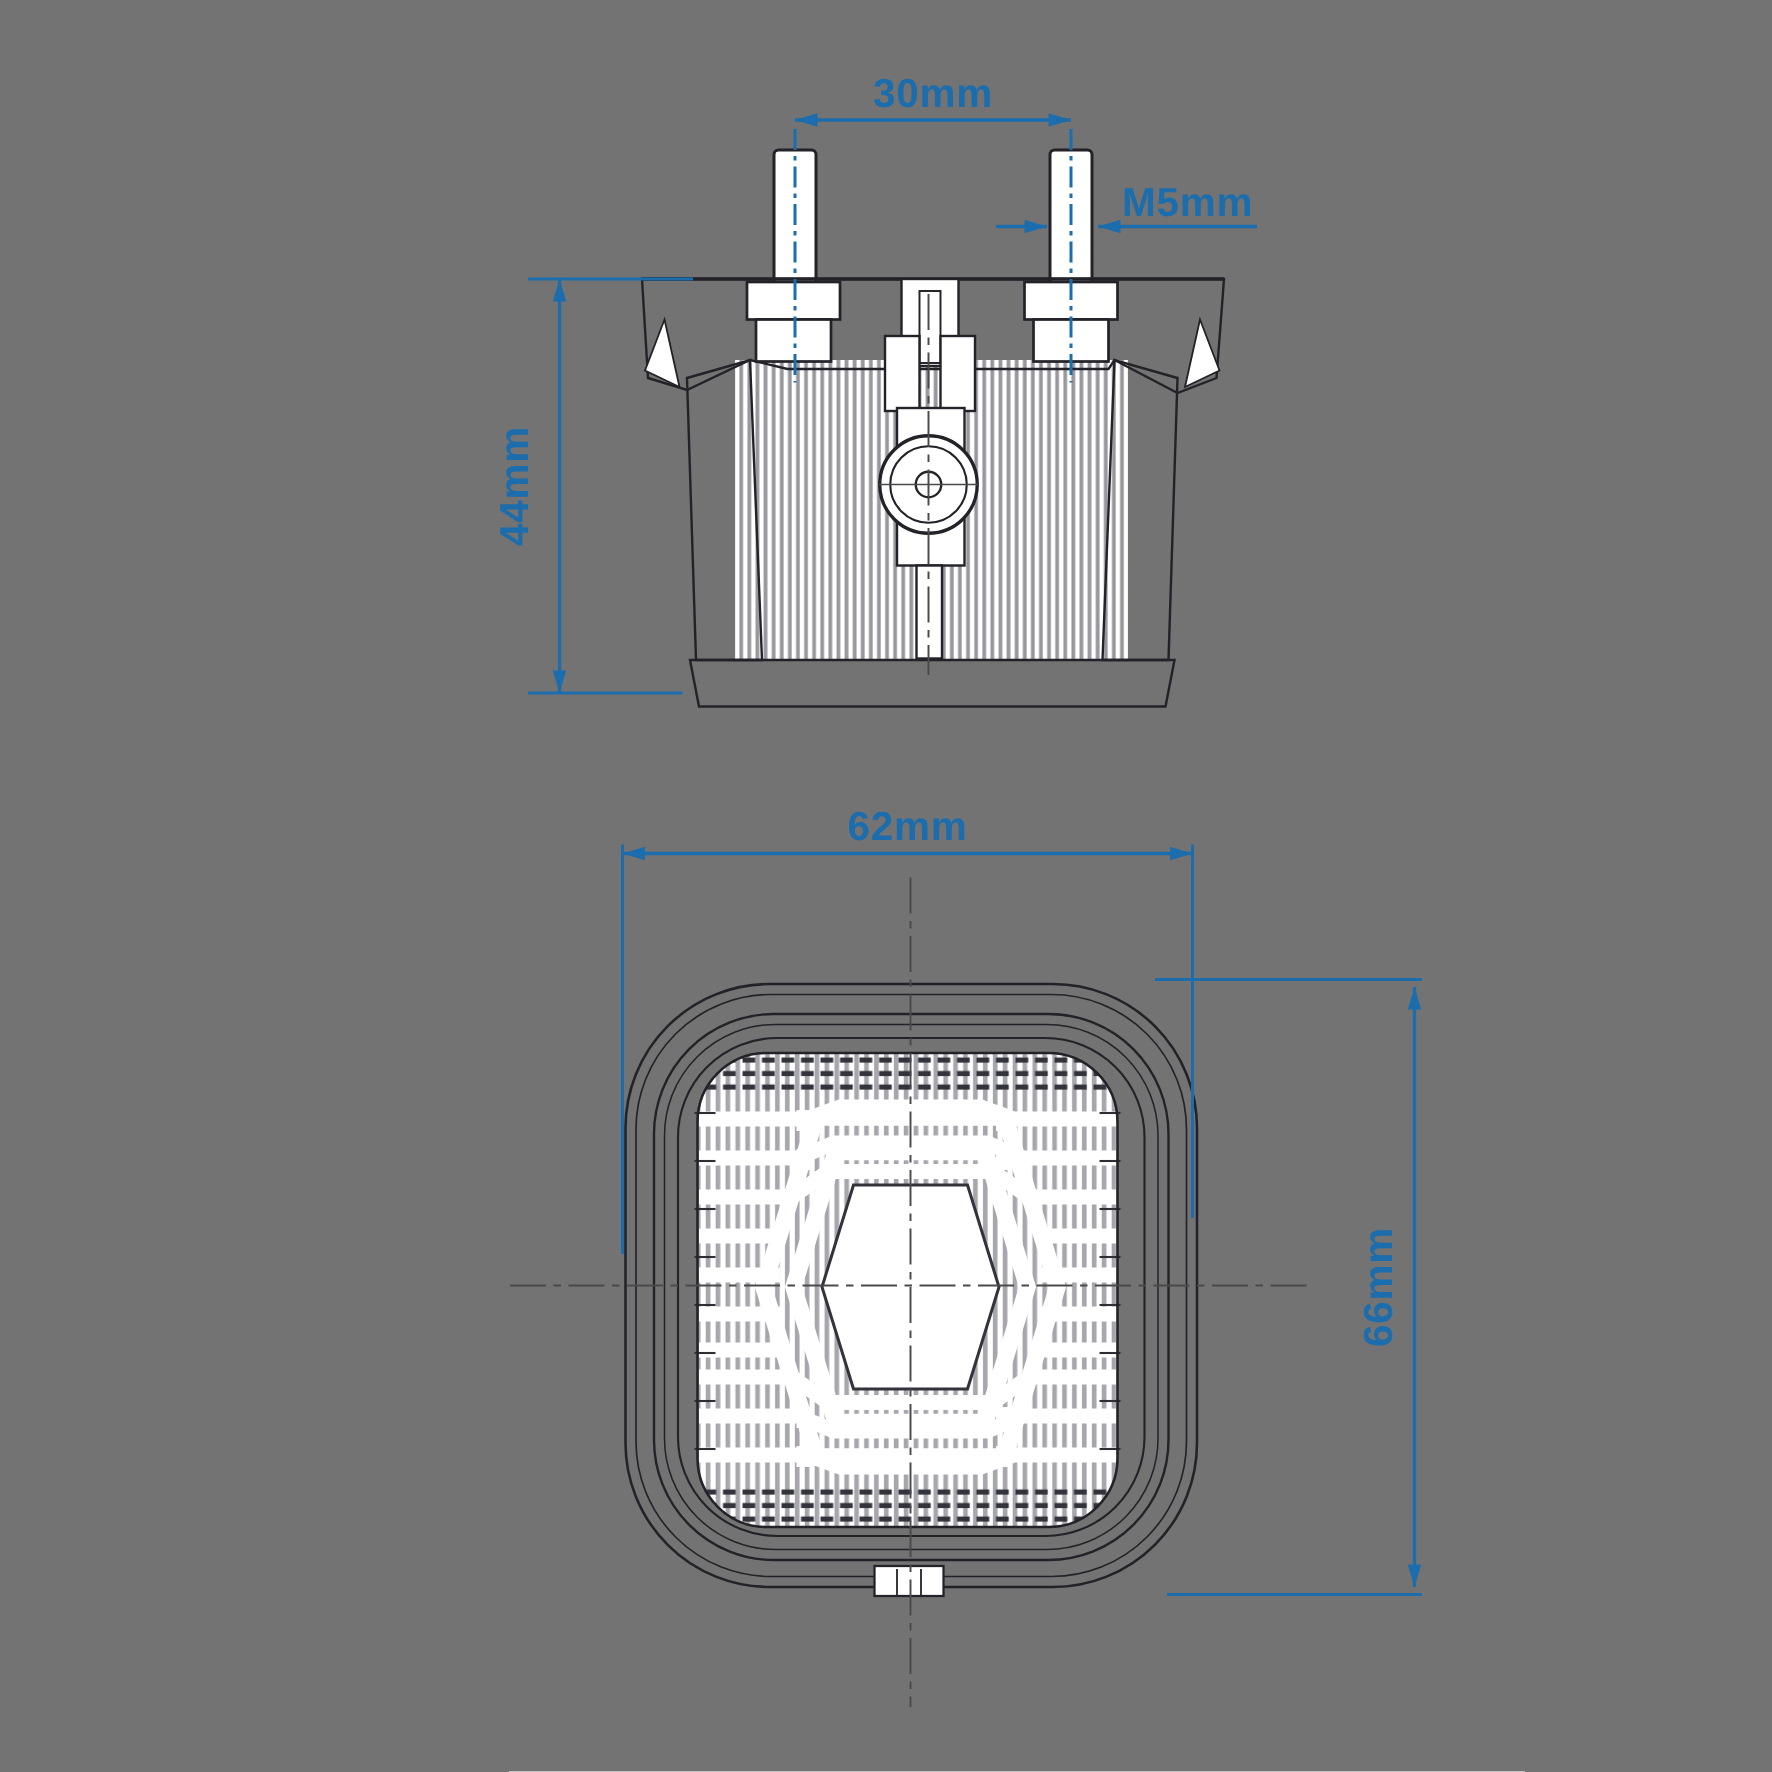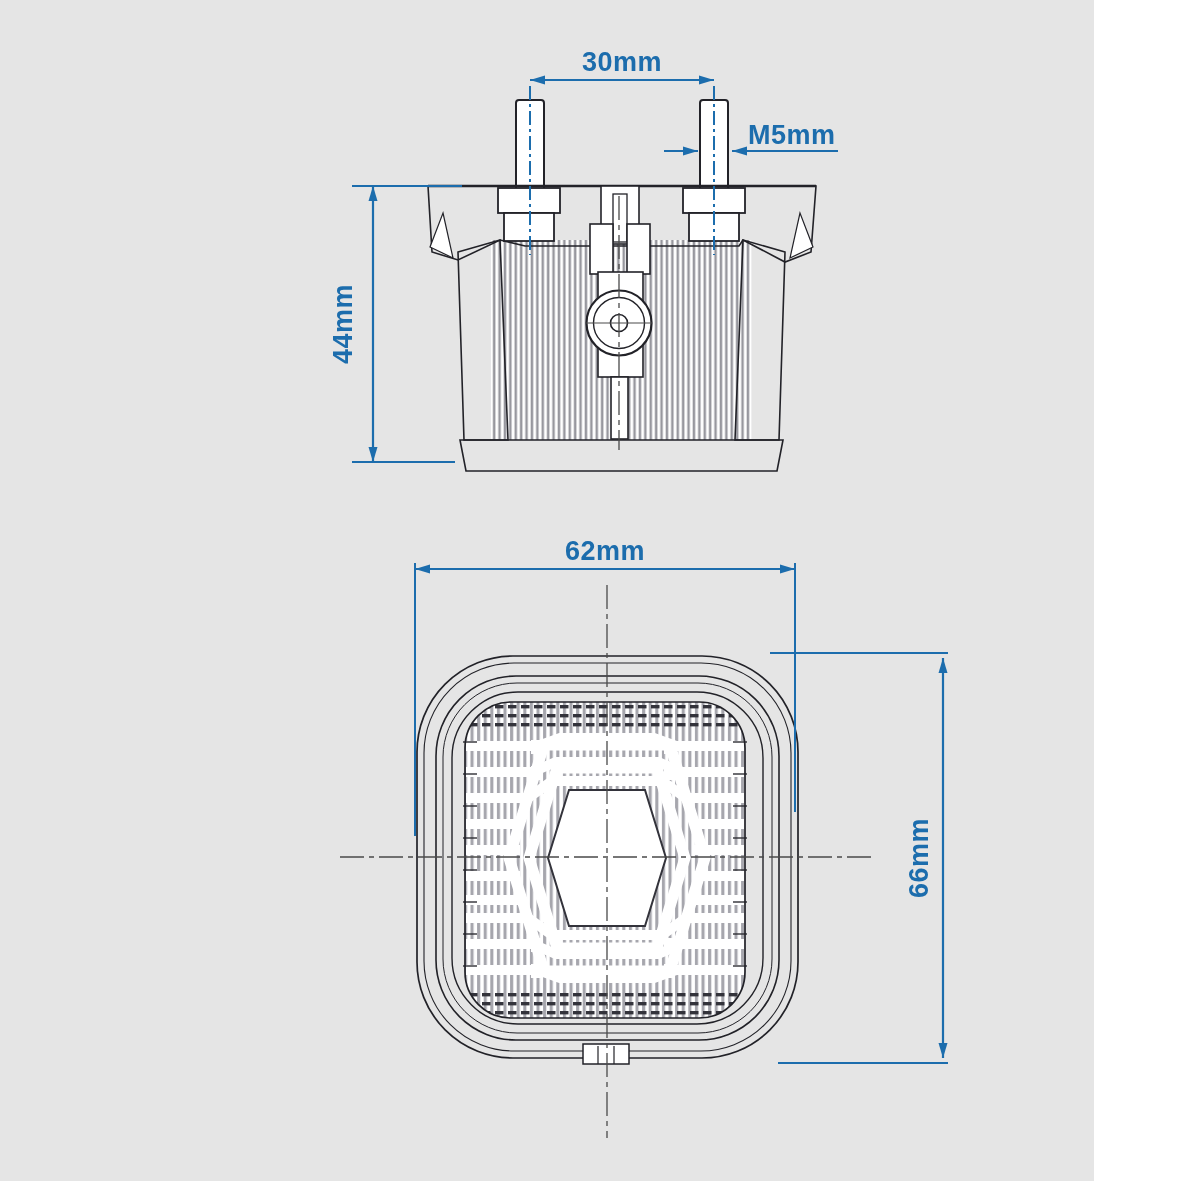--- a/index.html
+++ b/index.html
@@ -1,16 +1,16 @@
 <!DOCTYPE html>
 <html><head>
 <meta charset="utf-8">
 <style>
   html,body{margin:0;padding:0;background:#fff;}
-  #stage{position:relative;width:1094px;height:1181px;background:#e5e5e5;overflow:hidden;
+  #stage{position:relative;width:1181px;height:1181px;background:#737373;overflow:hidden;
          font-family:"Liberation Sans", sans-serif;}
   svg{display:block;}
   .dim-label{font:700 27px "Liberation Sans", sans-serif;fill:#1c6dad;letter-spacing:0.5px;}
   .dim-line{stroke:#1c6dad;stroke-width:2.2;fill:none;}
   .ext-line{stroke:#1c6dad;stroke-width:2;fill:none;}
   .ext-dashdot{stroke:#1c6dad;stroke-width:2;fill:none;stroke-dasharray:14 4 3 4;}
   .cline{stroke:#4a4a4a;stroke-width:1.3;fill:none;stroke-dasharray:24 5 5 5;}
   .ink{stroke:#222228;fill:none;}
   .white-part{fill:#ffffff;stroke:#222228;}
 </style>

